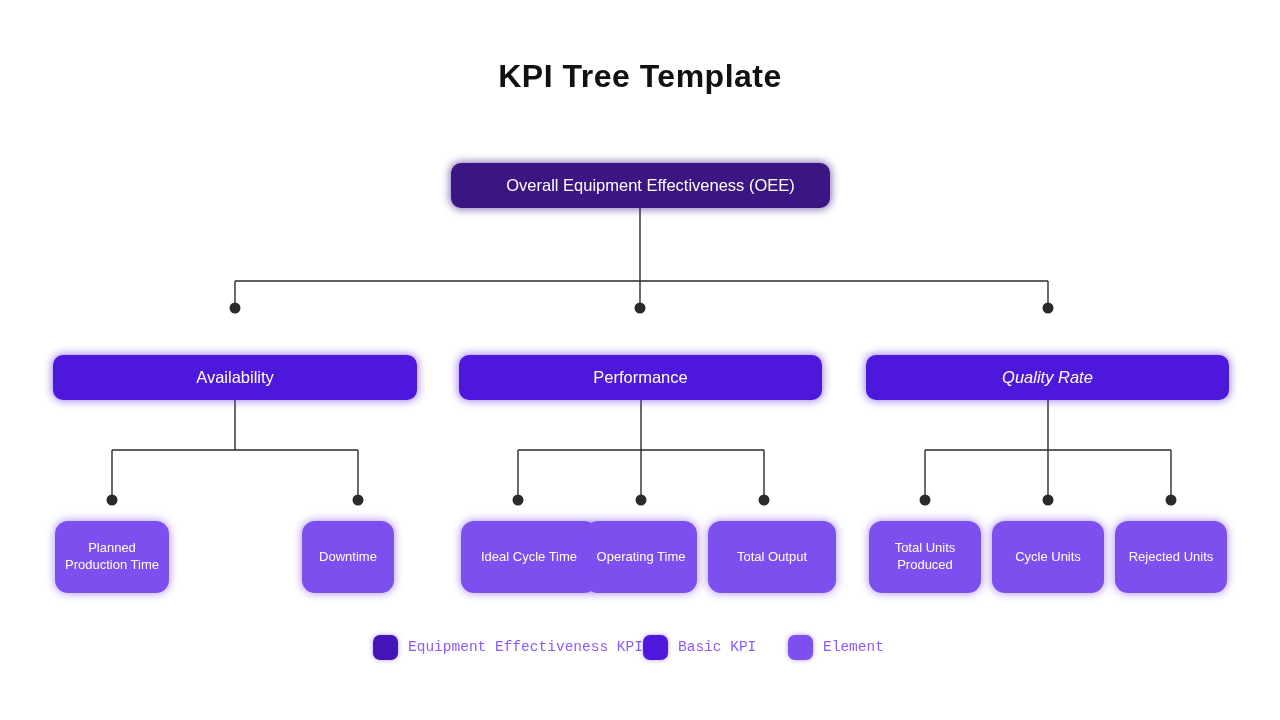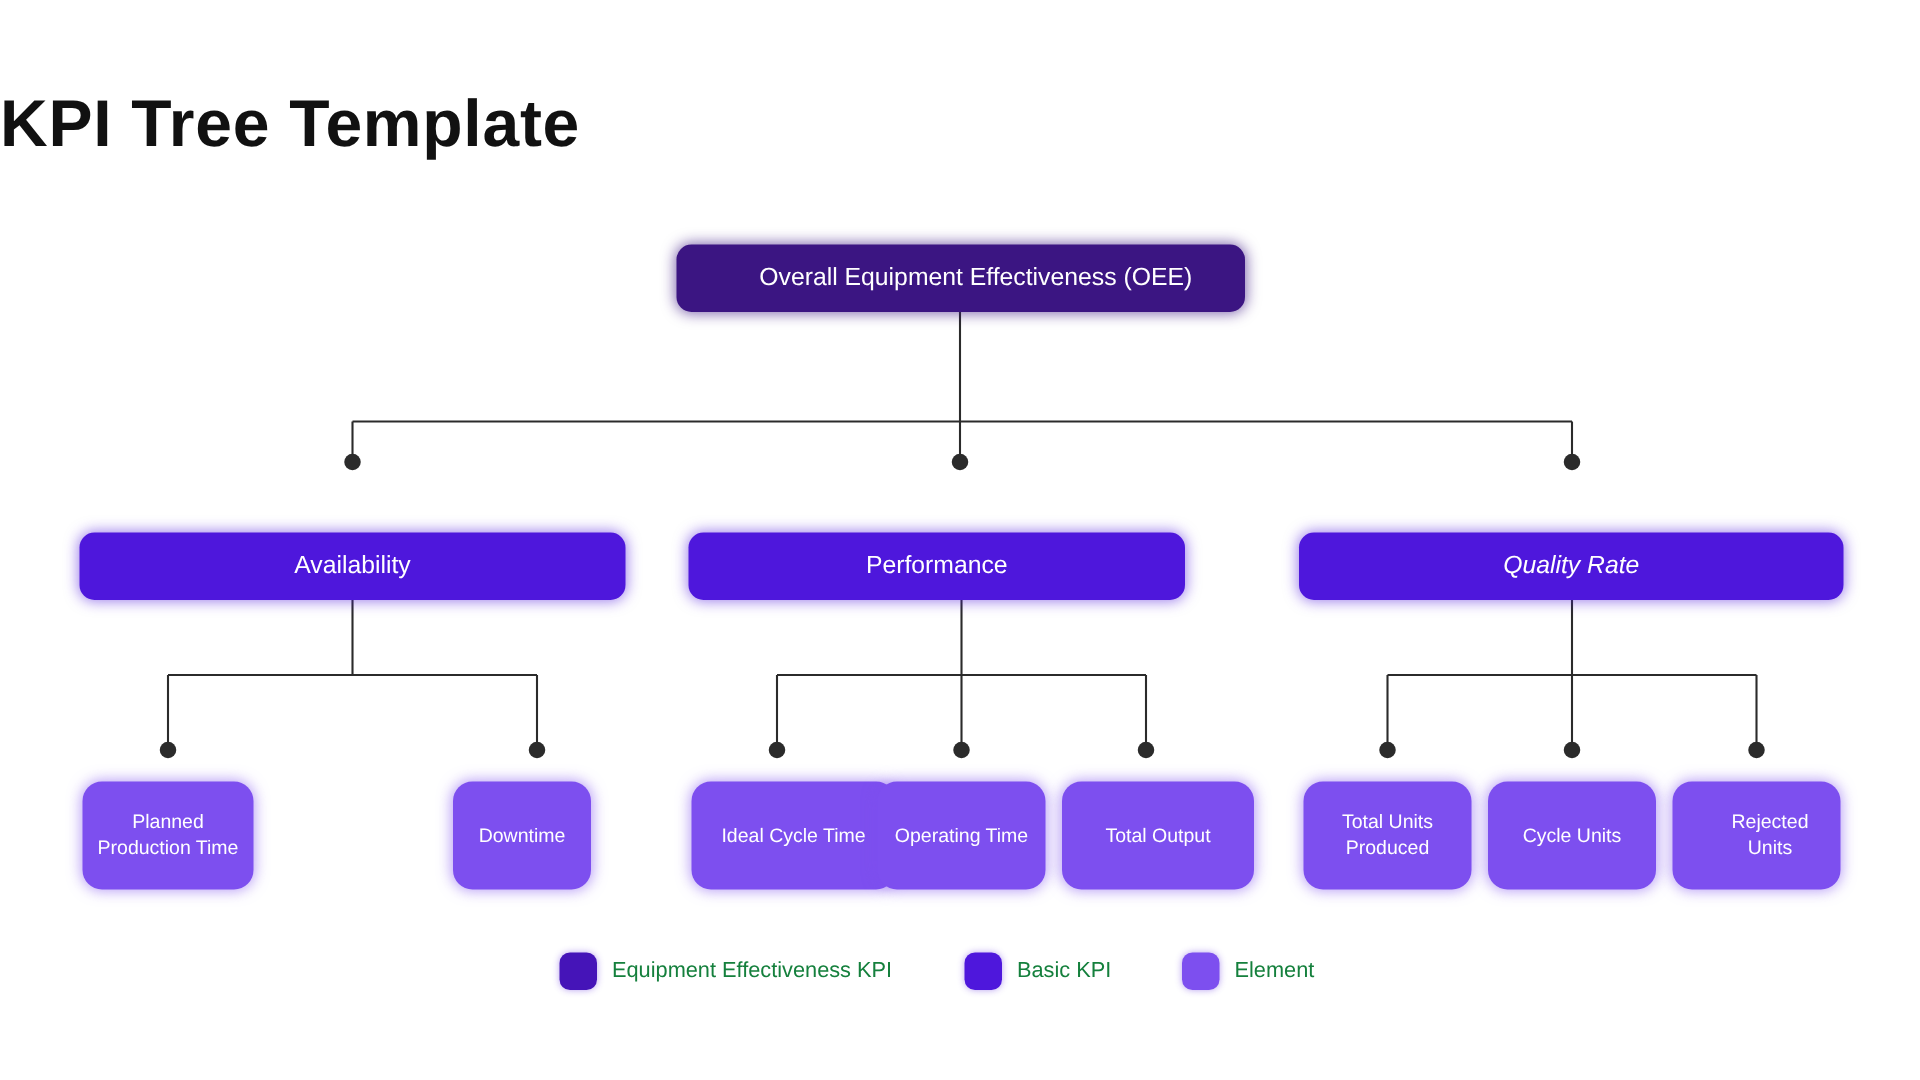--- a/index.html
+++ b/index.html
@@ -13,21 +13,22 @@
     width: 1280px;
     height: 720px;
     background: var(--bg, #ffffff);
     overflow: hidden;
   }
   .page-title {
     position: absolute;
     left: 0;
     top: 58px;
     width: 1280px;
-    font-size: 44px;
+    text-align: center;
+    font-size: 32px;
     font-weight: 800;
     letter-spacing: 0.5px;
     color: var(--title-text, #111111);
   }
   .connectors {
     position: absolute;
     left: 0;
     top: 0;
     pointer-events: none;
   }
@@ -52,40 +53,40 @@
   .node-basic {
     top: 331px;
     height: 45px;
     background: var(--basic-color, #4e17dc);
     border-radius: 10px;
     box-shadow: 0 0 9px 1px rgba(78, 23, 220, 0.55);
     font-size: 16.5px;
     margin-top: 24px;
   }
   .node-basic.pos-0 { left: 53px;  width: 364px; }
-  .node-basic.pos-1 { left: 459px; width: 331px; }
+  .node-basic.pos-1 { left: 459px; width: 363px; }
   .node-basic.pos-2 { left: 866px; width: 363px; font-style: italic; }
   .node-element {
     top: 521px;
     height: 72px;
     background: var(--element-color, #7d4fef);
     border-radius: 13px;
     box-shadow: 0 0 9px 1px rgba(125, 79, 239, 0.55);
     font-size: 13px;
     line-height: 1.3;
     padding: 4px 8px;
   }
   .node-element.pos-0 { left: 55px;   width: 114px; }
   .node-element.pos-1 { left: 302px;  width: 92px; }
   .node-element.pos-2 { left: 461px;  width: 136px; }
   .node-element.pos-3 { left: 585px;  width: 112px; }
   .node-element.pos-4 { left: 708px;  width: 128px; }
   .node-element.pos-5 { left: 869px;  width: 112px; }
   .node-element.pos-6 { left: 992px;  width: 112px; }
-  .node-element.pos-7 { left: 1115px; width: 112px; padding-left: 26px; }
+  .node-element.pos-7 { left: 1115px; width: 112px; }
   .legend {
     position: absolute;
     left: 0;
     top: 634px;
     width: 1280px;
     height: 26px;
   }
   .legend-item {
     position: absolute;
     display: flex;
@@ -98,22 +99,23 @@
   .legend-item.li-2 { left: 788px; }
   .legend-swatch {
     width: 25px;
     height: 25px;
     border-radius: 7px;
     flex: 0 0 auto;
     box-shadow: 0 0 5px 0 rgba(90, 40, 220, 0.45);
   }
   .legend-label {
     font-size: 14.5px;
-    color: #15803d;
+    color: #8b5cf6;
     white-space: nowrap;
+    font-family: Liberation Mono, monospace;
   }
 </style>
 </head>
 <body>
 
 <div class="canvas">
 
   <div class="page-title">KPI Tree Template</div>
 
   <svg class="connectors" width="1280" height="720" viewBox="0 0 1280 720">

